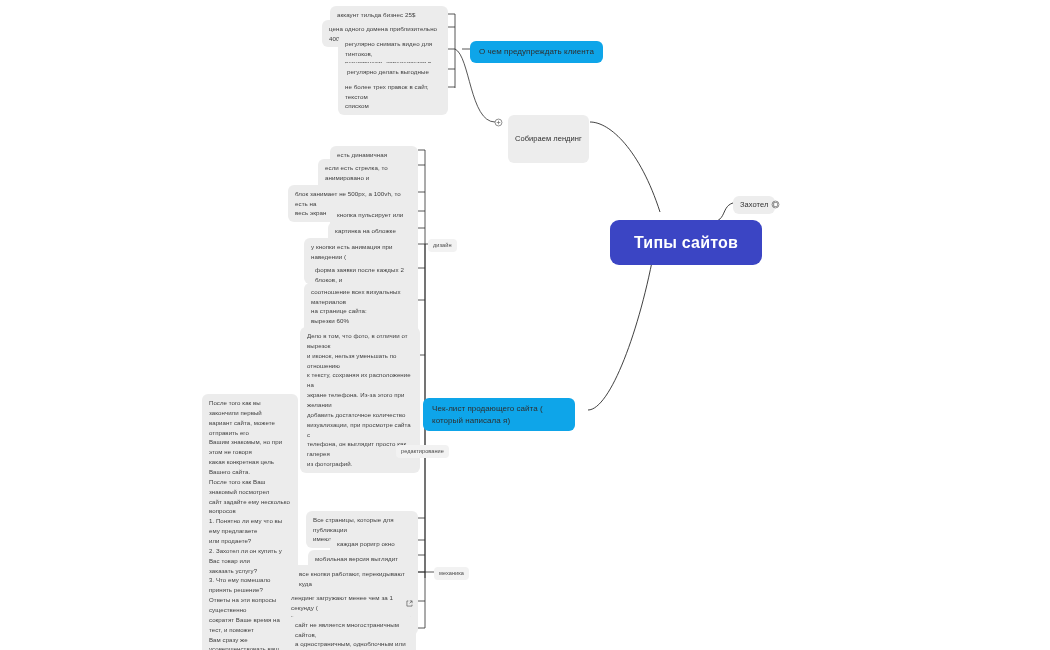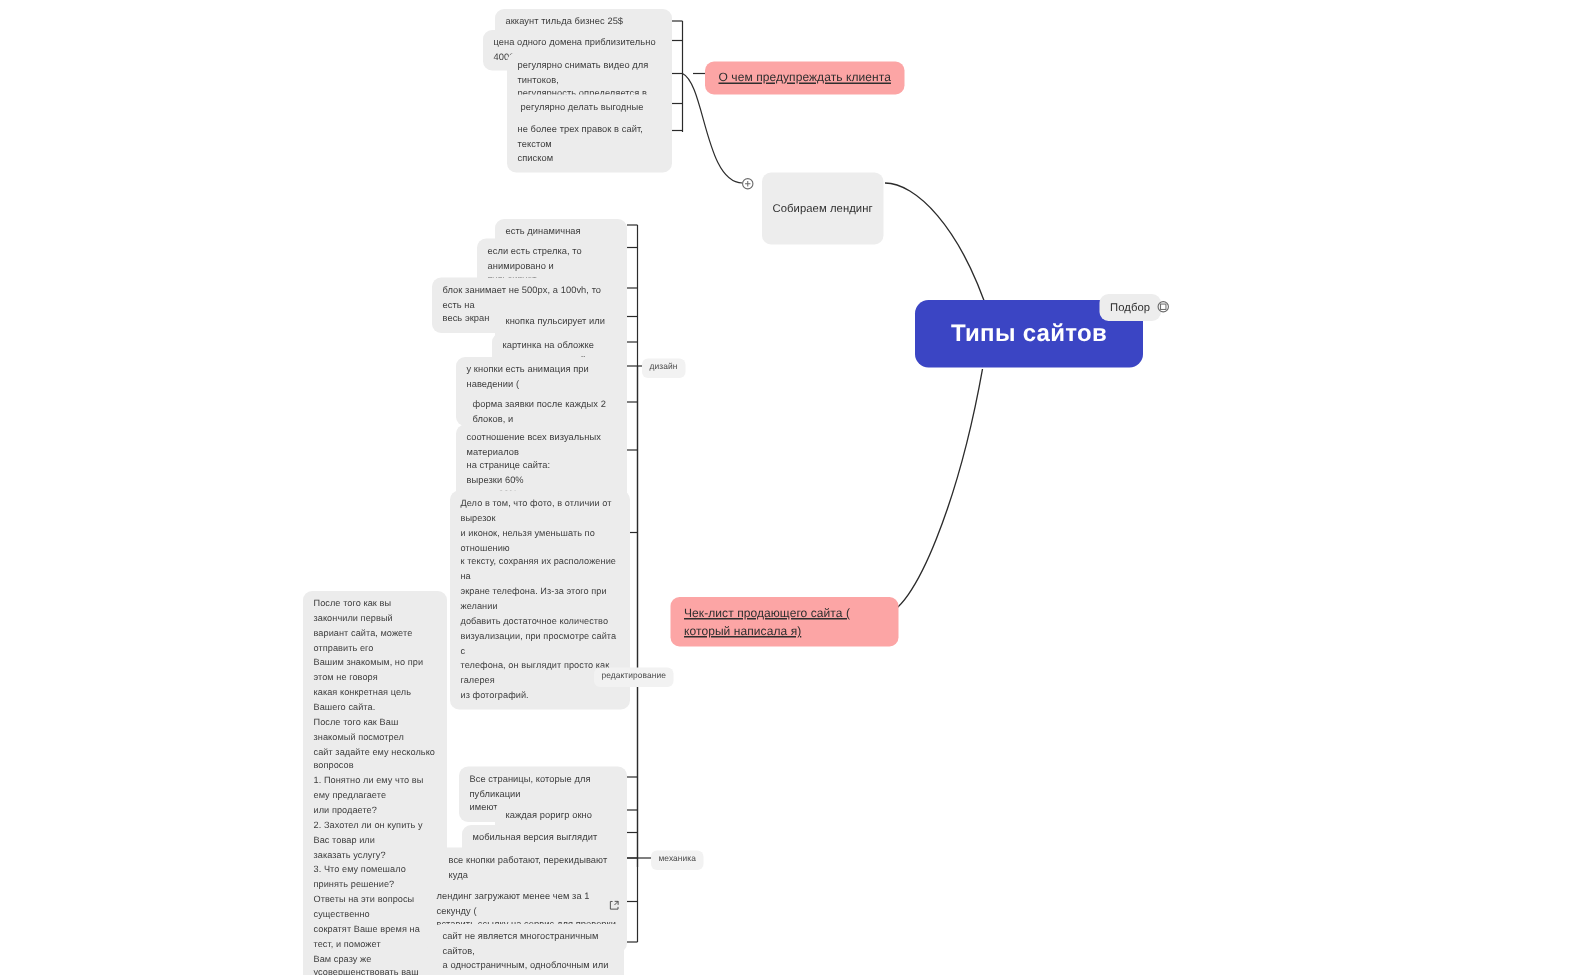--- a/index.html
+++ b/index.html
@@ -30,27 +30,26 @@
     padding:2px 4px;
   }
   .node.branch-label{
     background:#f2f2f2;
     font-size:5.6px;
     color:#4a4a4a;
     padding:2px 5px;
     border-radius:4px;
   }
   .node.topic{
-    background:#fca5a5;
+    background:#0ea5e9;
     font-size:8px;
     color:#2f2f2f;
     padding:5px 9px;
     line-height:1.45;
     border-radius:6px;
-    text-decoration:underline;
   }
   .node.root{
     background:#3b45c4;
     color:#ffffff;
     font-size:16px;
     font-weight:bold;
     padding:13px 24px;
     border-radius:9px;
     letter-spacing:.2px;
     text-align:center;
@@ -123,23 +122,23 @@
       <path d="M425 555 L 418 555"></path>
       <path d="M425 572 L 418 572"></path>
       <path d="M425 601 L 418 601"></path>
       <path d="M425 628 L 418 628"></path>
       <path d="M425 518 L 425 628"></path>
       <path d="M425 572 L 436 572"></path>
       <path d="M425 410 L 425 518"></path>
     </g>
   </svg>
 
-  <div class="node root" style="left:610px;top:200px;">Типы сайтов</div>
-
-  <div class="node plain" style="left:733px;top:196px;font-size:7.5px;color:#2f2f2f;background:#ededed;padding:3px 7px;">Подбор</div>
+  <div class="node root" style="left:610px;top:220px;">Типы сайтов</div>
+
+  <div class="node plain" style="left:733px;top:196px;font-size:7.5px;color:#2f2f2f;background:#ededed;padding:3px 7px;">Захотел</div>
   <span class="ico" style="left:771px;top:200px;">
     <svg viewBox="0 0 12 12">
         <circle cx="6" cy="6" r="4.6" fill="none" stroke="#6b6b6b" stroke-width="1"></circle>
         <rect x="3.6" y="3.6" width="4.8" height="4.8" fill="none" stroke="#6b6b6b" stroke-width="0.9"></rect>
       </svg>
   </span>
 
   <div class="node plain" style="left:508px;top:115px;font-size:7.5px;color:#2f2f2f;background:#ededed;padding:18px 7px;">Собираем лендинг</div>
   <span class="ico" style="left:494px;top:118px;">
     <svg viewBox="0 0 12 12">
@@ -152,21 +151,21 @@
 
   <div class="node" style="left:330px;top:6px;width:118px;">аккаунт тильда бизнес 25$ ежемесячно</div>
   <div class="node" style="left:322px;top:20px;width:126px;">цена одного домена приблизительно 4000тг</div>
   <div class="node" style="left:338px;top:35px;width:110px;">регулярно снимать видео для тинтоков,
 регулярность определяется в течении
 тестового месяца</div>
   <div class="node" style="left:340px;top:63px;width:108px;">регулярно делать выгодные офферы</div>
   <div class="node" style="left:338px;top:78px;width:110px;">не более трех правок в сайт, текстом
 списком</div>
 
-  <div class="node topic" style="left:447px;top:398px;width:152px;">Чек-лист продающего сайта (
+  <div class="node topic" style="left:423px;top:398px;width:152px;">Чек-лист продающего сайта (
 который написала я)</div>
 
   <div class="node branch-label" style="left:428px;top:239px;">дизайн</div>
 
   <div class="node" style="left:330px;top:146px;width:88px;">есть динамичная бегущая строка</div>
   <div class="node" style="left:318px;top:159px;width:100px;">если есть стрелка, то анимировано и
 пульсирует</div>
   <div class="node" style="left:288px;top:185px;width:130px;">блок занимает не 500px, а 100vh, то есть на
 весь экран</div>
   <div class="node" style="left:330px;top:206px;width:88px;">кнопка пульсирует или сверкает</div>

